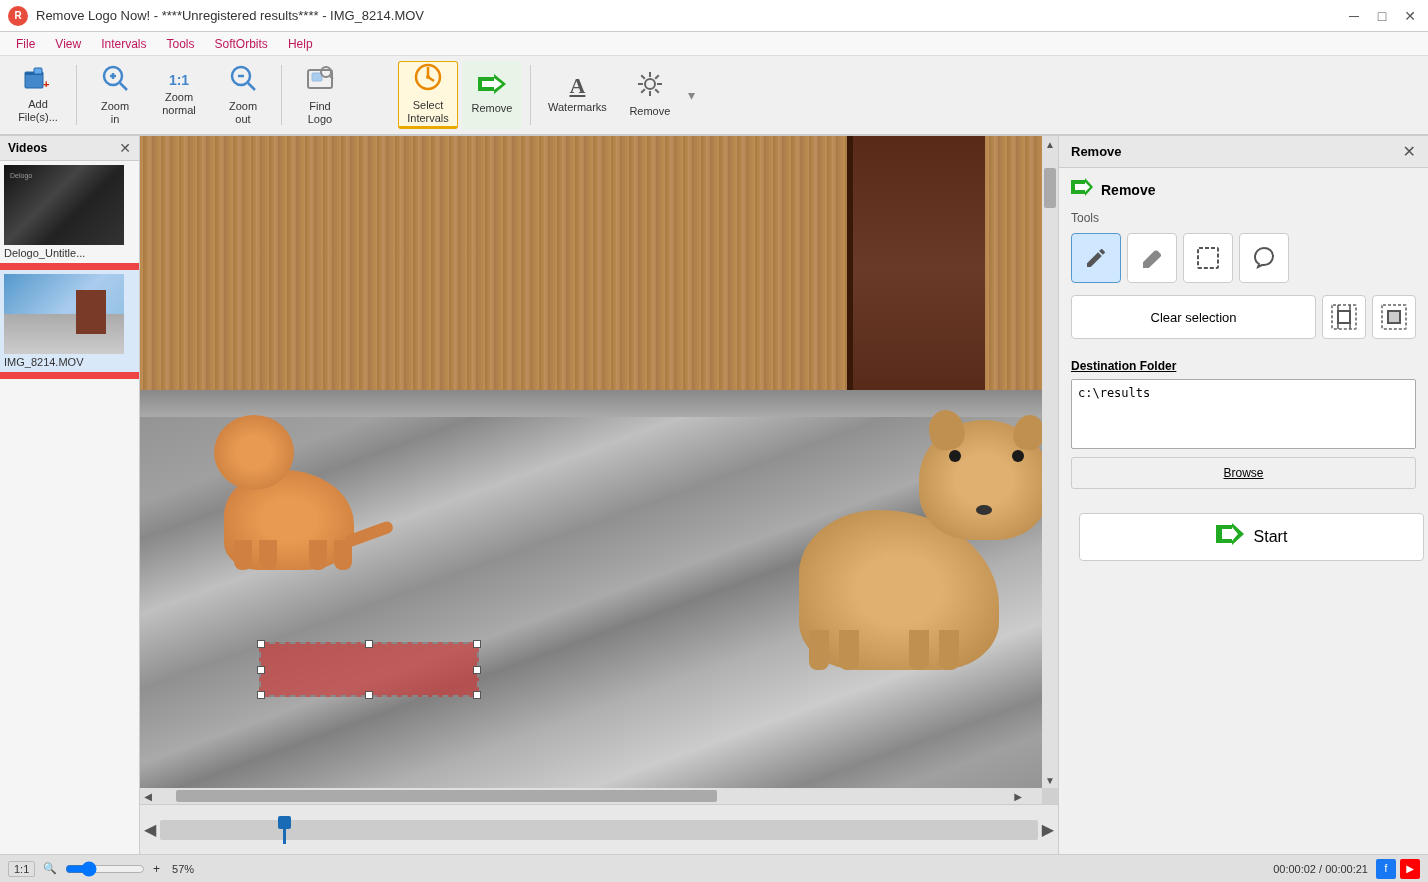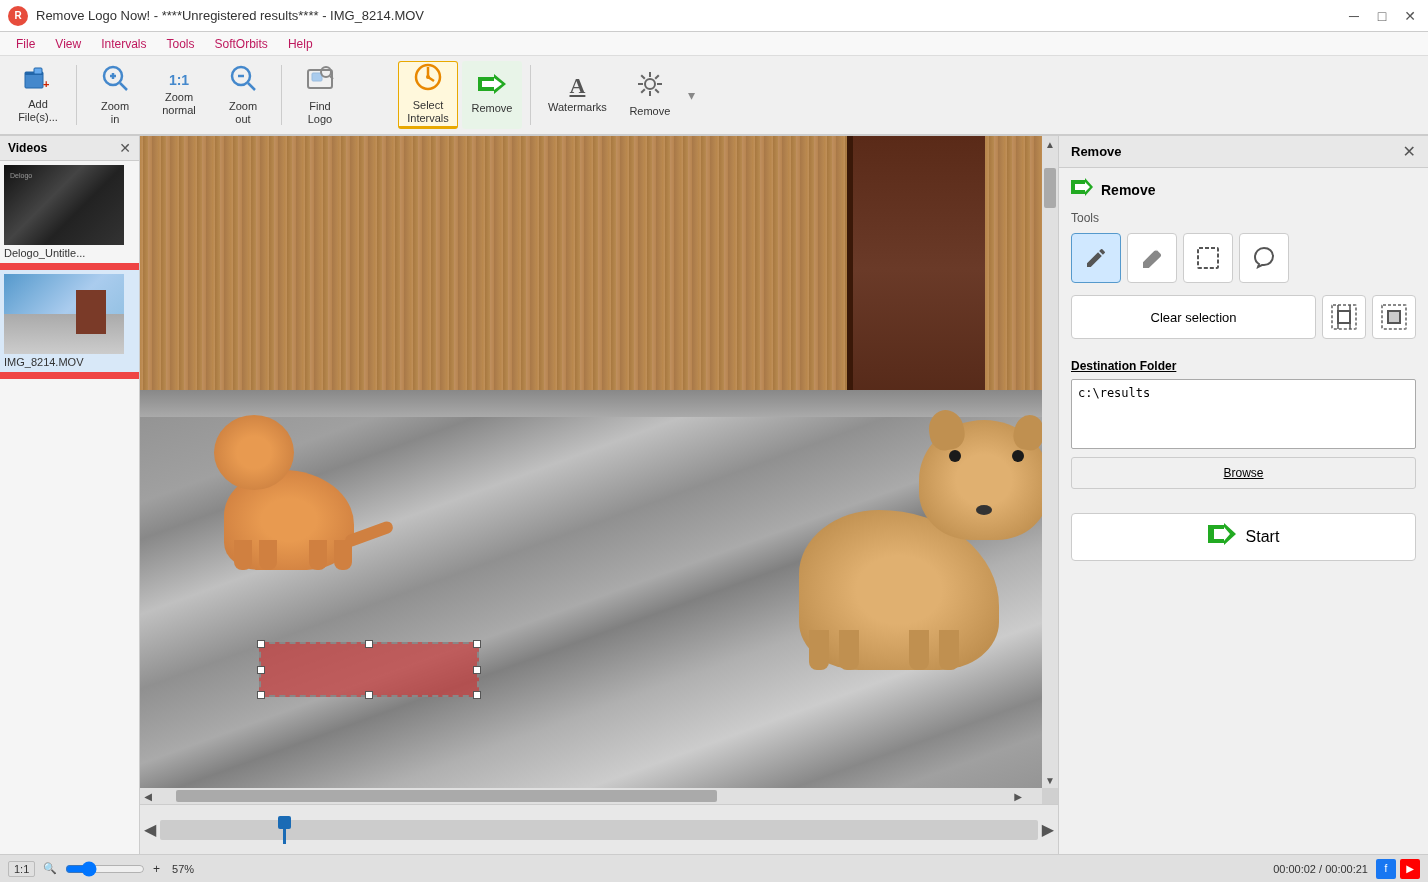--- a/index.html
+++ b/index.html
@@ -350,20 +350,21 @@
       height: 48px;
       background: white;
       border: 1px solid #ccc;
       border-radius: 4px;
       font-size: 16px;
       cursor: pointer;
       display: flex;
       align-items: center;
       justify-content: center;
       gap: 10px;
+      margin-left: 8px;
     }
     .start-btn-icon { color: #22aa22; font-size: 22px; }
 
     .zoom-slider { width: 80px; height: 10px; }
     .ratio-badge { background: #e0e0e0; border: 1px solid #bbb; padding: 1px 5px; font-size: 11px; border-radius: 2px; }
 
     
     .scene-img {
       width: 100%;
       height: 100%;

